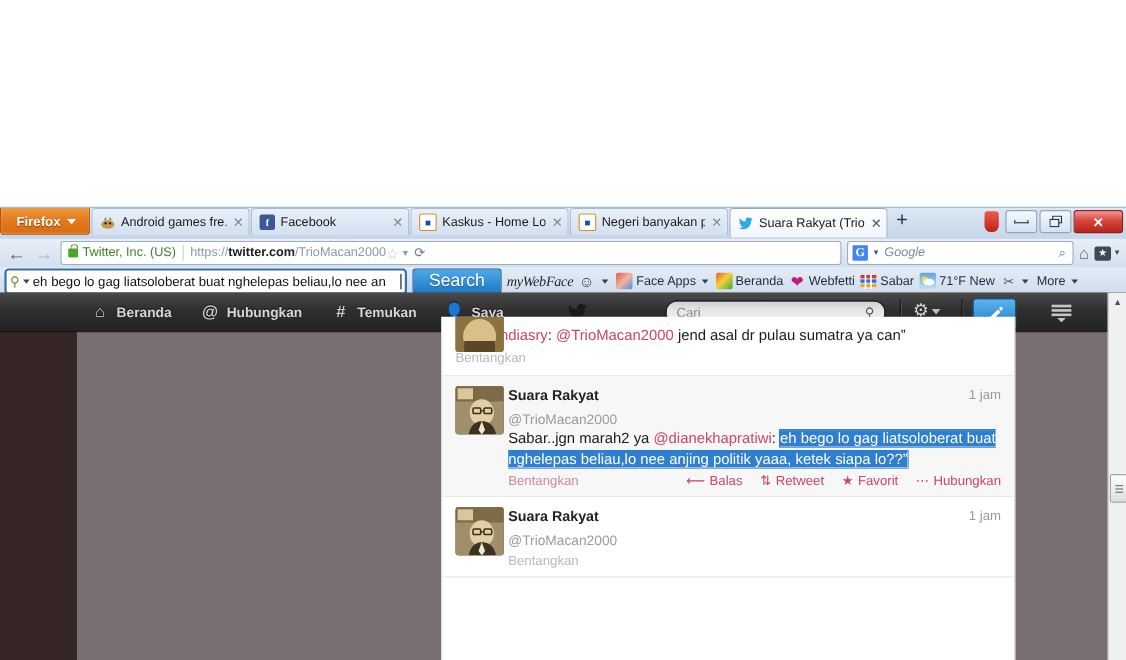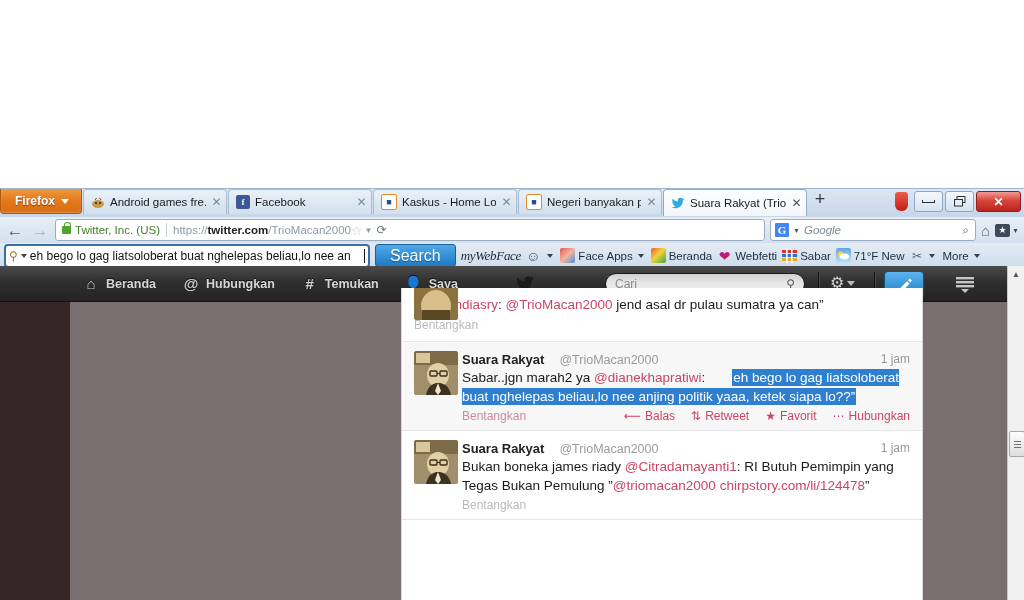--- a/index.html
+++ b/index.html
@@ -469,23 +469,24 @@
     position: absolute;
     left: 12px; top: 9px;
     width: 44px; height: 44px;
     border-radius: 3px;
     overflow: hidden;
     background: #6b5a3a;
   }
   .tw-head {
     display: flex;
     align-items: baseline;
-    gap: 15px;
+    gap: 5px;
     font-size: 13px;
     line-height: 17px;
+    flex-direction: column;
   }
   .tw-name { font-weight: bold; color: #222; }
   .tw-handle { color: #9b9b9b; font-size: 12.5px; }
   .tw-time {
     position: absolute;
     right: 12px;
     color: #999;
     font-size: 12px;
   }
   .tw-text {
@@ -493,21 +494,20 @@
     line-height: 18.5px;
     color: #1a1a1a;
     word-wrap: break-word;
   }
   .mention { color: #cc4466; }
   .link { color: #cc4466; }
   .hl {
     background: #2f7fd1;
     color: #ffffff;
     box-shadow: 0 0 0 1px #2f7fd1;
-    margin-left: 24px;
   }
   .tw-foot {
     margin-top: 3px;
     display: flex;
     align-items: center;
     font-size: 12px;
     color: #c98aa0;
   }
   .expand { color: #c98aa0; }
   .tw-actions {
@@ -848,23 +848,20 @@
               <path d="M23 22.5 L26 22.5" stroke="#3a2f18" stroke-width="1.2"></path>
               <path d="M12 44 C14 34 20 32 24 32 C29 32 35 34 37 44 z" fill="#3b3222"></path>
               <path d="M24 32 L21 40 L24 44 L27 40 z" fill="#efe6cf"></path>
             </svg>
         </div>
         <div class="tw-head">
           <span class="tw-name">Suara Rakyat</span>
           <span class="tw-handle">@TrioMacan2000</span>
           <span class="tw-time">1 jam</span>
         </div>
-        <div class="tw-text">
-          <span>Bukan boneka james riady </span><span class="mention">@Citradamayanti1</span><span>: RI Butuh Pemimpin yang Tegas Bukan Pemulung ”</span><span class="mention">@triomacan2000</span><span> </span><span class="link">chirpstory.com/li/124478</span><span>”</span>
-        </div>
         <div class="tw-foot">
           <span class="expand" style="color:#b9b9b9;">Bentangkan</span>
         </div>
       </div>
 
     </div>
 
     <div id="tw-scroll">
       <div id="tw-scroll-up">▲</div>
       <div id="tw-thumb">

